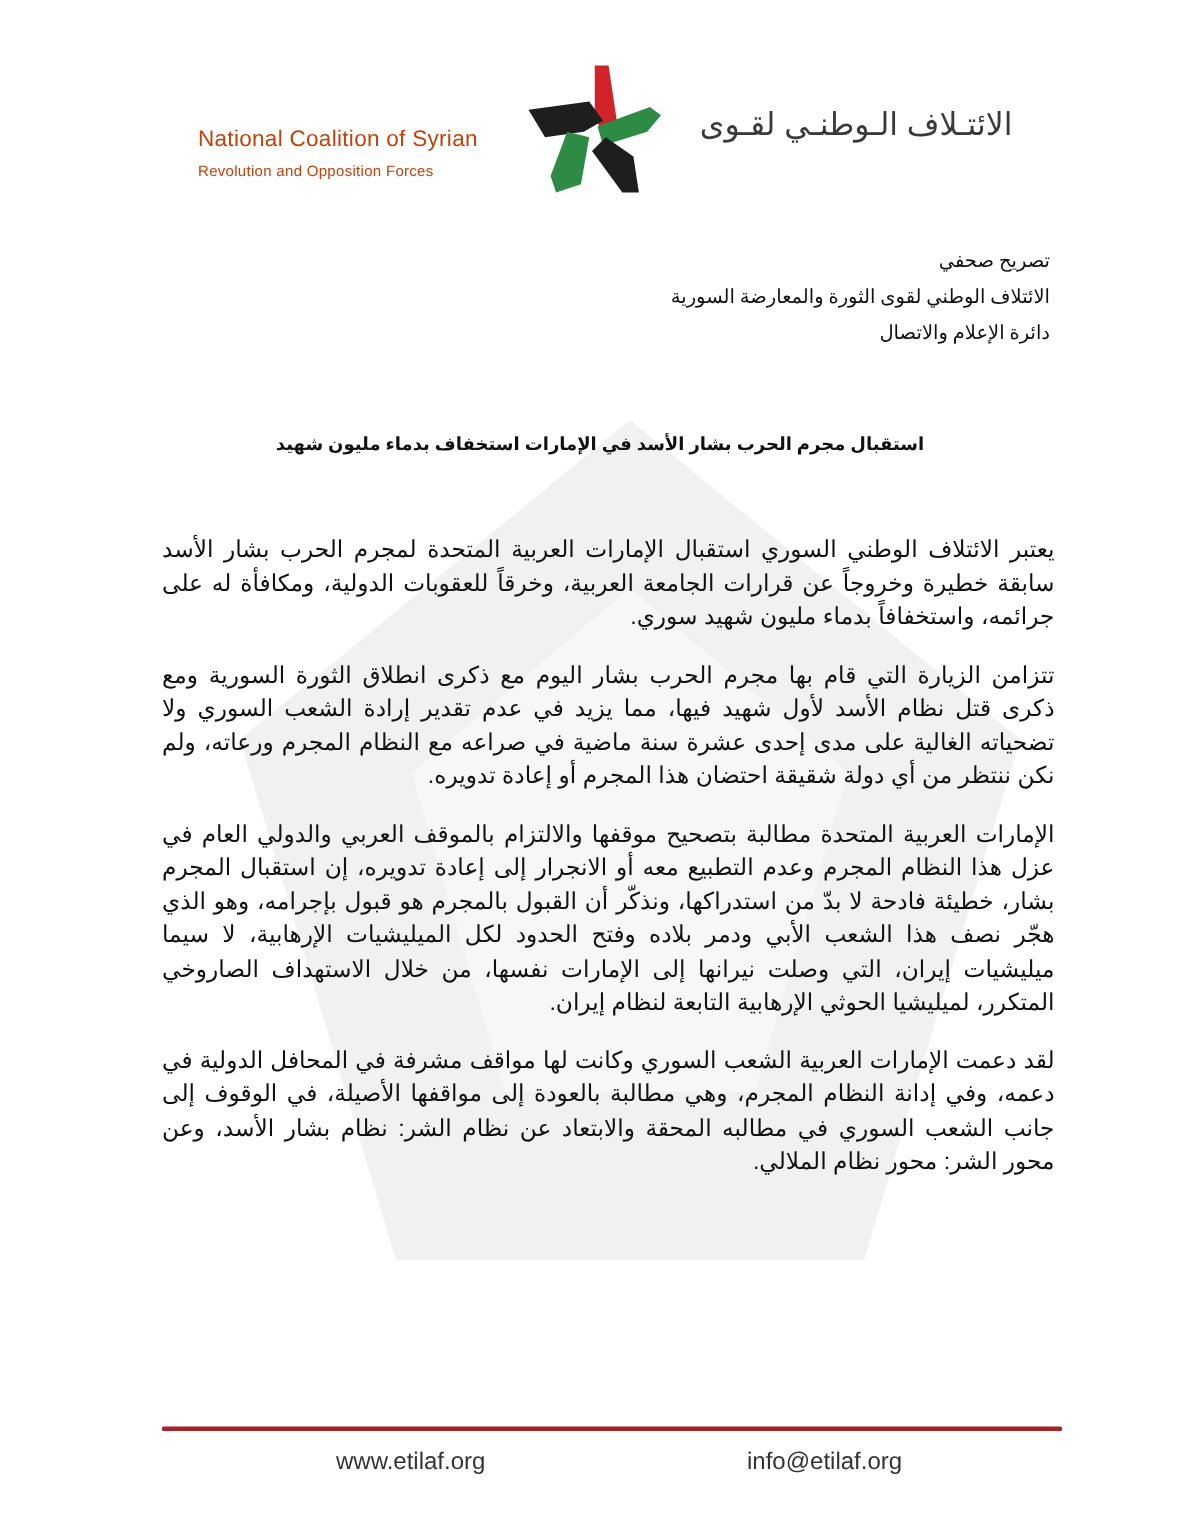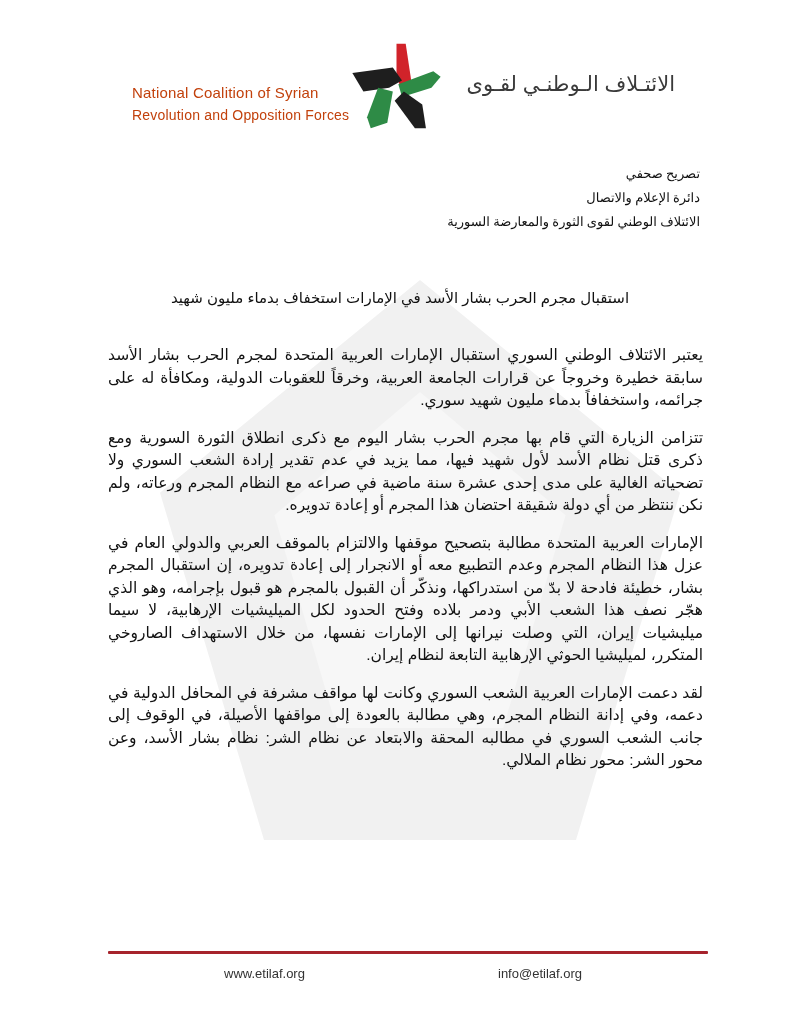--- a/index.html
+++ b/index.html
@@ -6,47 +6,47 @@
     body {
       width: 796px; height: 1024px; position: relative; overflow: hidden;
       font-family: "Liberation Sans", "DejaVu Sans", sans-serif;
       color: #111;
     }
     .header { position: absolute; left: 0; top: 0; width: 796px; height: 140px; }
     .en-name {
       position: absolute; left: 132px; top: 82px; font-size: 15px; color: #c2410c;
       letter-spacing: 0.2px; line-height: 22px;
     }
-    .en-name .l2 { font-size: 14px; }
+    .en-name .l2 { font-size: 10px; }
     .ar-name {
       position: absolute; left: 455px; top: 70px; direction: rtl; text-align: right;
       font-size: 21px; color: #3a3a3a; line-height: 27px; width: 220px;
     }
     .logo { position: absolute; left: 349px; top: 40px; width: 95px; height: 92px; }
     .watermark { position: absolute; left: 160px; top: 280px; width: 520px; height: 560px; opacity: 1; }
     .meta {
       position: absolute; right: 96px; top: 162px; direction: rtl; text-align: right;
       font-family: "Liberation Serif", "DejaVu Serif", serif; font-size: 13px; line-height: 24px;
     }
     .meta .date { padding-right: 10px; direction: rtl; }
     .title {
       position: absolute; left: 160px; width: 480px; top: 289px; text-align: center; direction: rtl;
-      font-weight: normal; font-size: 15px;
+      font-weight: bold; font-size: 12px;
     }
     .body {
       position: absolute; left: 108px; width: 595px; top: 340px; direction: rtl;
       text-align: justify; font-size: 15.5px; line-height: 22.5px;
     }
-    .body p { margin: 4px 0 15px 0; text-align-last: right; }
+    .body p { margin: 16px 0 15px 0; text-align-last: right; }
     .footer-line {
       position: absolute; left: 108px; top: 951px; width: 600px; height: 3px; background: #a6232c;
       border-radius: 1px;
     }
     .footer-web, .footer-mail {
-      position: absolute; top: 966px; font-size: 13px; color: #333;
+      position: absolute; top: 966px; font-size: 16px; color: #333;
     }
     .footer-web { left: 224px; }
     .footer-mail { left: 498px; }
   </style>
 </head>
 <body>
 
 <div class="header">
   <div class="en-name">
     <div>National Coalition of Syrian</div>
@@ -66,22 +66,22 @@
   </div>
 </div>
 
 <svg class="watermark" viewBox="0 0 100 100" preserveAspectRatio="none">
   <polygon points="50,0 100,38 80,100 20,100 0,38" fill="#f1f1f1"></polygon>
   <polygon points="50,20 78,42 66,80 34,80 22,42" fill="#f7f7f7"></polygon>
 </svg>
 
 <div class="meta">
   <div>تصريح صحفي</div>
+  <div>الائتلاف الوطني لقوى الثورة والمعارضة السورية</div>
   <div>دائرة الإعلام والاتصال</div>
-  <div>الائتلاف الوطني لقوى الثورة والمعارضة السورية</div>
 </div>
 
 <div class="title">استقبال مجرم الحرب بشار الأسد في الإمارات استخفاف بدماء مليون شهيد</div>
 
 <div class="body">
   <p>يعتبر الائتلاف الوطني السوري استقبال الإمارات العربية المتحدة لمجرم الحرب بشار الأسد سابقة خطيرة وخروجاً عن قرارات الجامعة العربية، وخرقاً للعقوبات الدولية، ومكافأة له على جرائمه، واستخفافاً بدماء مليون شهيد سوري.</p>
   <p>تتزامن الزيارة التي قام بها مجرم الحرب بشار اليوم مع ذكرى انطلاق الثورة السورية ومع ذكرى قتل نظام الأسد لأول شهيد فيها، مما يزيد في عدم تقدير إرادة الشعب السوري ولا تضحياته الغالية على مدى إحدى عشرة سنة ماضية في صراعه مع النظام المجرم ورعاته، ولم نكن ننتظر من أي دولة شقيقة احتضان هذا المجرم أو إعادة تدويره.</p>
   <p>الإمارات العربية المتحدة مطالبة بتصحيح موقفها والالتزام بالموقف العربي والدولي العام في عزل هذا النظام المجرم وعدم التطبيع معه أو الانجرار إلى إعادة تدويره، إن استقبال المجرم بشار، خطيئة فادحة لا بدّ من استدراكها، ونذكّر أن القبول بالمجرم هو قبول بإجرامه، وهو الذي هجّر نصف هذا الشعب الأبي ودمر بلاده وفتح الحدود لكل الميليشيات الإرهابية، لا سيما ميليشيات إيران، التي وصلت نيرانها إلى الإمارات نفسها، من خلال الاستهداف الصاروخي المتكرر، لميليشيا الحوثي الإرهابية التابعة لنظام إيران.</p>
   <p>لقد دعمت الإمارات العربية الشعب السوري وكانت لها مواقف مشرفة في المحافل الدولية في دعمه، وفي إدانة النظام المجرم، وهي مطالبة بالعودة إلى مواقفها الأصيلة، في الوقوف إلى جانب الشعب السوري في مطالبه المحقة والابتعاد عن نظام الشر: نظام بشار الأسد، وعن محور الشر: محور نظام الملالي.</p>
 </div>

